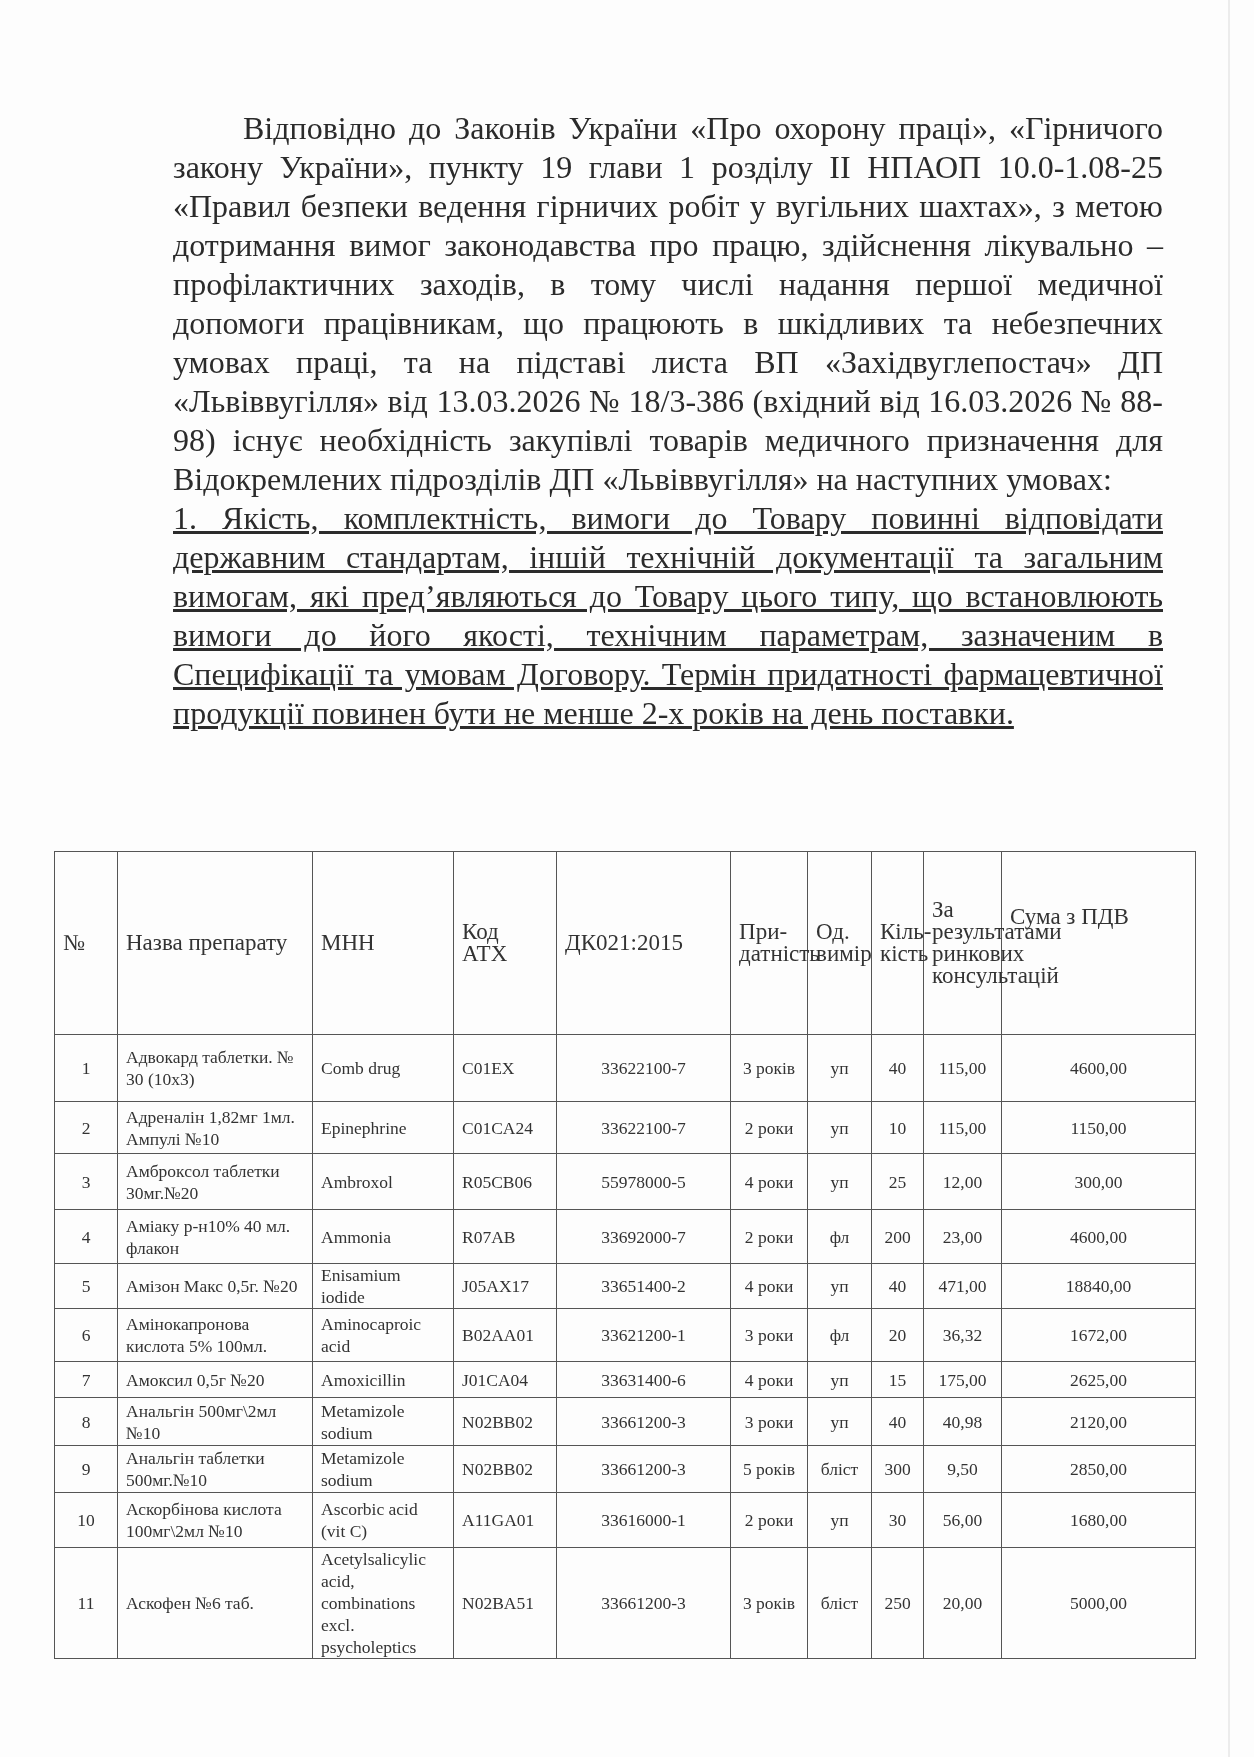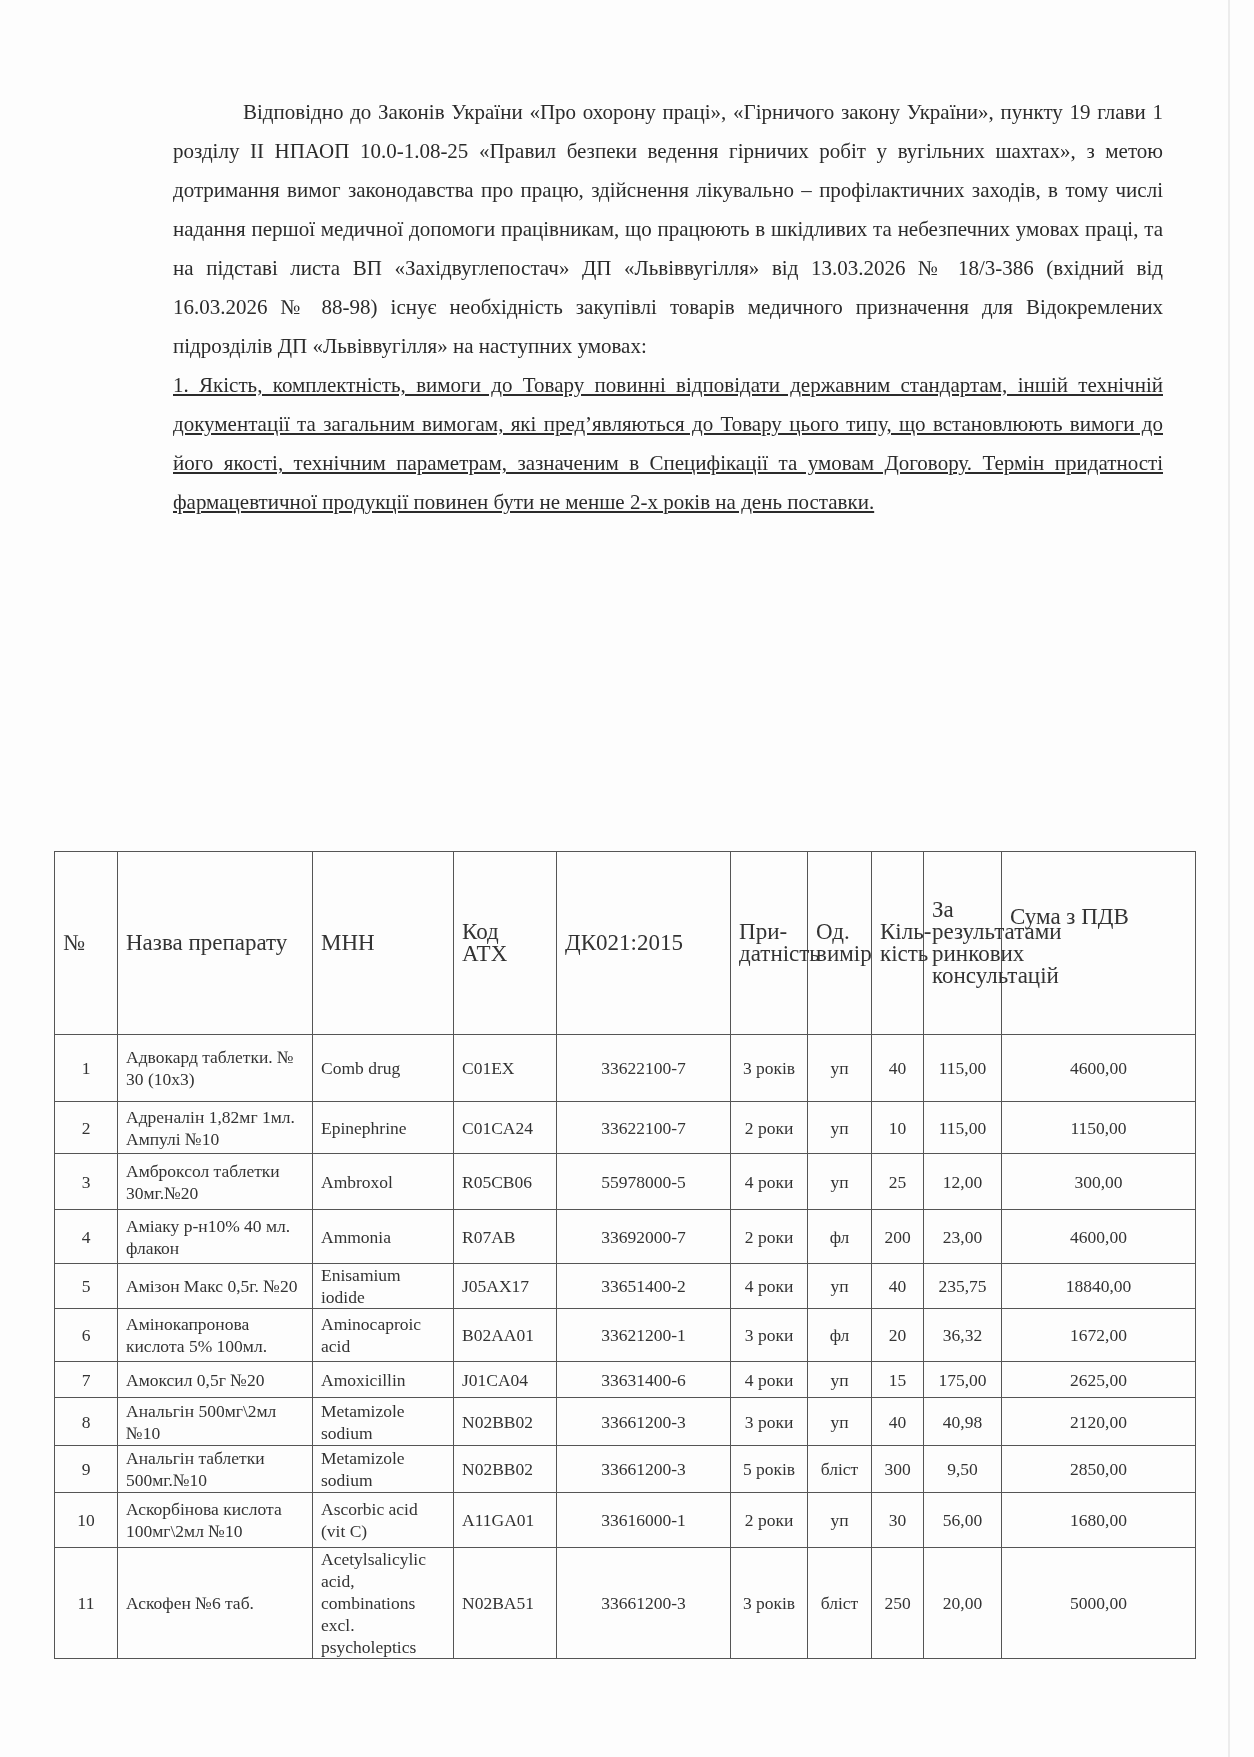--- a/index.html
+++ b/index.html
@@ -7,22 +7,22 @@
     width: 1254px; height: 1757px; position: relative; overflow: hidden;
     background: #fdfdfd;
     font-family: "Liberation Serif", "DejaVu Serif", serif;
     color: #2b2b2b;
   }
   .scan-edge {
     position: absolute; left: 1228px; top: 0; width: 2px; height: 1757px;
     background: #ececec;
   }
   .body-text {
-    position: absolute; left: 173px; width: 990px; top: 93px;
-    font-size: 21px; line-height: 39px; text-align: justify;
+    position: absolute; left: 173px; width: 990px; top: 109px;
+    font-size: 32px; line-height: 39px; text-align: justify;
   }
   .para { margin: 0; }
   .para.indent { text-indent: 70px; }
   .para.item { text-indent: 0; text-decoration: underline; }
 
   table.spec {
     position: absolute; left: 54px; top: 851px; width: 1141px;
     border-collapse: collapse; table-layout: fixed;
     font-size: 17.5px; color: #333;
   }
@@ -126,21 +126,21 @@
       </tr>
       <tr style="height: 29px;">
         <td class="c">5</td>
         <td class="l">Амізон Макс  0,5г. №20</td>
         <td class="l">Enisamium iodide</td>
         <td class="l">J05AX17</td>
         <td class="c" colspan="2">33651400-2</td>
         <td class="c">4 роки</td>
         <td class="c">уп</td>
         <td class="c">40</td>
-        <td class="c">235,75</td>
+        <td class="c">471,00</td>
         <td class="c">18840,00</td>
       </tr>
       <tr style="height: 53px;">
         <td class="c">6</td>
         <td class="l">Амінокапронова кислота 5% 100мл.</td>
         <td class="l">Aminocaproic acid</td>
         <td class="l">B02AA01</td>
         <td class="c" colspan="2">33621200-1</td>
         <td class="c">3 роки</td>
         <td class="c">фл</td>

